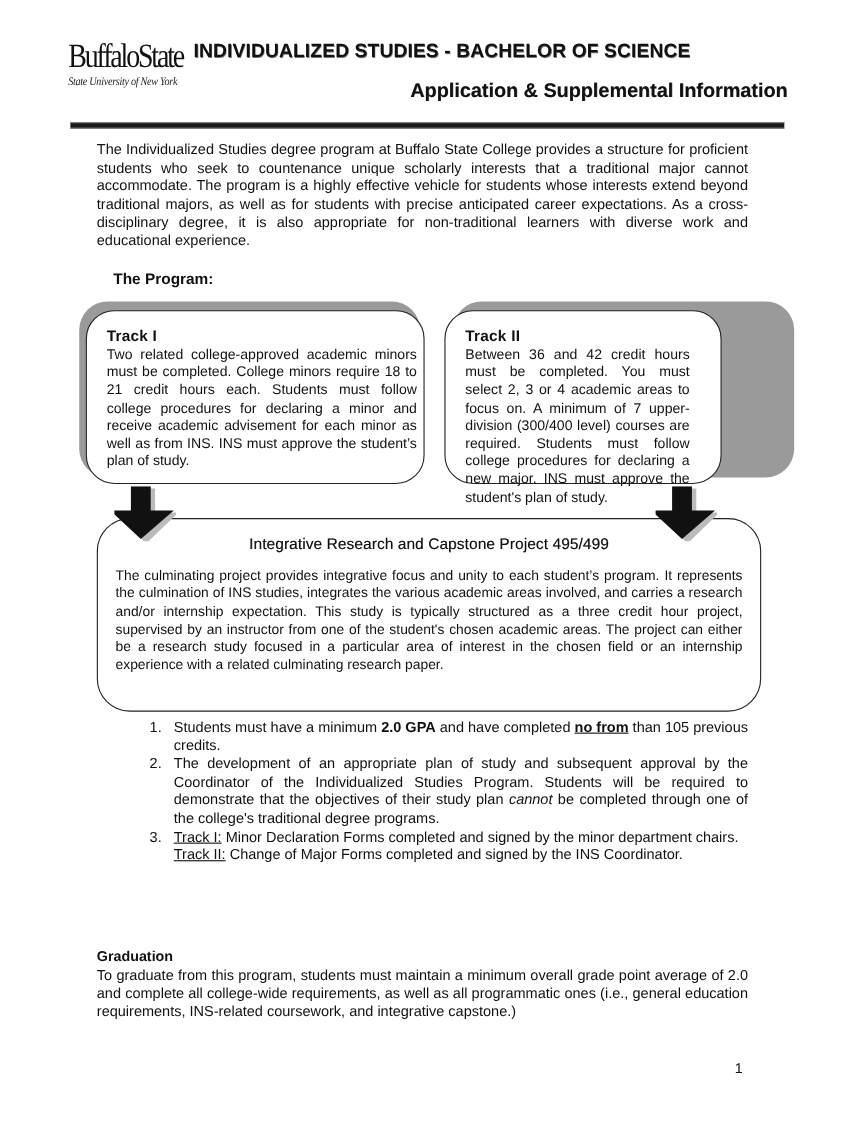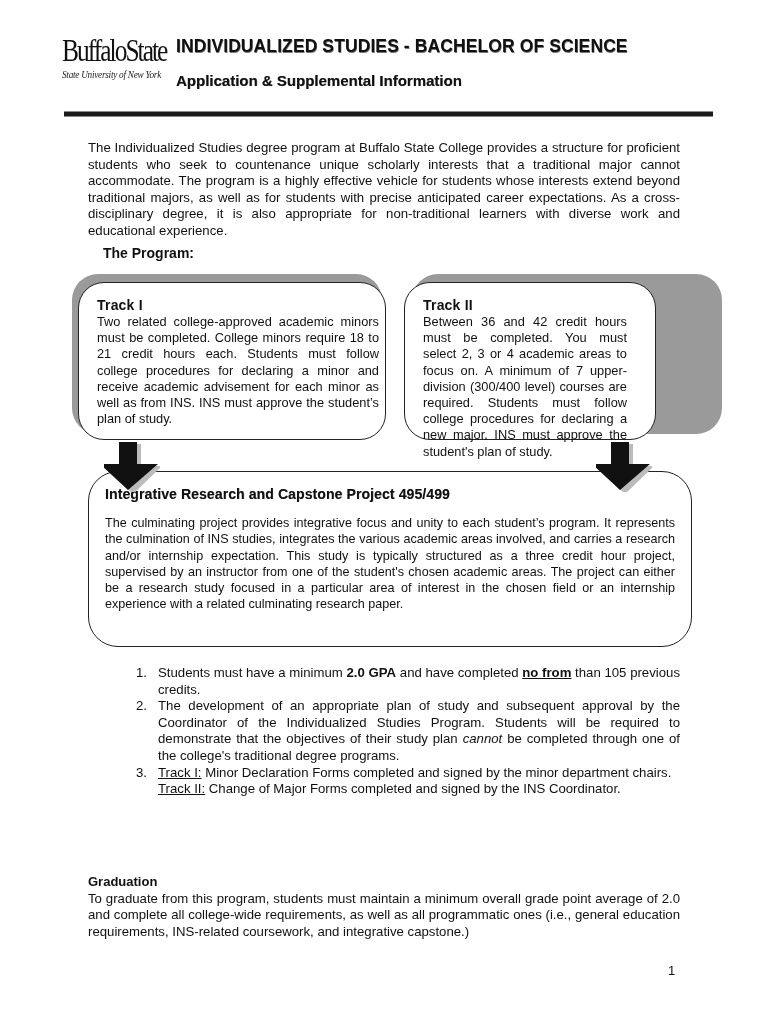--- a/index.html
+++ b/index.html
@@ -11,44 +11,44 @@
     .logo { left: 62px; top: 36px; width: 112px; height: 62px; }
     .logo-main { font-family: "Liberation Serif", serif; font-size: 31px; line-height: 30px;
                  letter-spacing: -2.4px; transform: scaleX(0.82); transform-origin: left top;
                  white-space: nowrap; color: #111; }
     .logo-sub { font-family: "Liberation Serif", serif; font-style: italic; font-size: 10.5px;
                 margin-top: 3px; letter-spacing: -0.3px; transform: scaleX(0.88); transform-origin: left top;
                 white-space: nowrap; color: #222; }
     .title { left: 176px; top: 36px; width: 570px; font-size: 17.5px; font-weight: bold;
              letter-spacing: 0.1px; white-space: nowrap; color: #111;
              text-shadow: 0.5px 0.5px 0 #777; }
-    .subtitle { left: 176px; top: 72px; width: 570px; text-align: left; padding-right: 30px; box-sizing: border-box;
-                font-size: 15px; font-weight: bold; color: #111; text-shadow: 0.4px 0.4px 0 #888; }
+    .subtitle { left: 176px; top: 72px; width: 570px; text-align: right; padding-right: 30px; box-sizing: border-box;
+                font-size: 18px; font-weight: bold; color: #111; text-shadow: 0.4px 0.4px 0 #888; }
     .rule { left: 64px; top: 111px; width: 649px; height: 4px; background: #1a1a1a;
             border-top: 1px solid #888; border-bottom: 1px solid #888; }
 
     
-    .para { font-size: 13.2px; line-height: 16.6px; text-align: justify; margin-top: 12px; }
+    .para { font-size: 13.2px; line-height: 16.6px; text-align: justify; }
     .intro { left: 88px; top: 128px; width: 592px; }
     .h-program { left: 103px; top: 245px; font-size: 14px; font-weight: bold; }
 
     
     .box-shadow { background: #9a9a9a; border-radius: 26px; }
     .box { background: #fff; border: 1.3px solid #222; border-radius: 26px; box-sizing: border-box; }
     .track1-shadow { left: 72px; top: 274px; width: 310px; height: 160px; }
     .track1 { left: 78px; top: 282px; width: 308px; height: 158px; padding: 14px 6px 0 18px; }
     .track2-shadow { left: 412px; top: 274px; width: 310px; height: 160px; }
     .track2 { left: 404px; top: 282px; width: 252px; height: 158px; padding: 14px 28px 0 18px; }
     .track-title { font-size: 14px; font-weight: bold; margin-bottom: 1px; letter-spacing: 0.2px; }
     .track-text { font-size: 12.8px; line-height: 16.2px; text-align: justify; }
 
     
     .capstone { left: 88px; top: 471px; width: 604px; height: 176px; border-radius: 30px;
                 padding: 14px 16px 0 16px; }
-    .cap-title { font-size: 14px; font-weight: bold; margin-bottom: 13px;
+    .cap-title { text-align: center; font-size: 14px; font-weight: normal; margin-bottom: 13px;
                  letter-spacing: 0.1px; text-shadow: 0.3px 0.3px 0 #888; }
     .cap-text { font-size: 12.6px; line-height: 16.3px; text-align: justify; }
 
     
     .arrow { width: 56px; height: 50px; }
 
     
     .sec-title { font-size: 13px; font-weight: bold; }
     .admission { left: 88px; top: 653px; width: 592px; }
     .adm-list { margin: 0; padding-left: 70px; list-style: none; }

